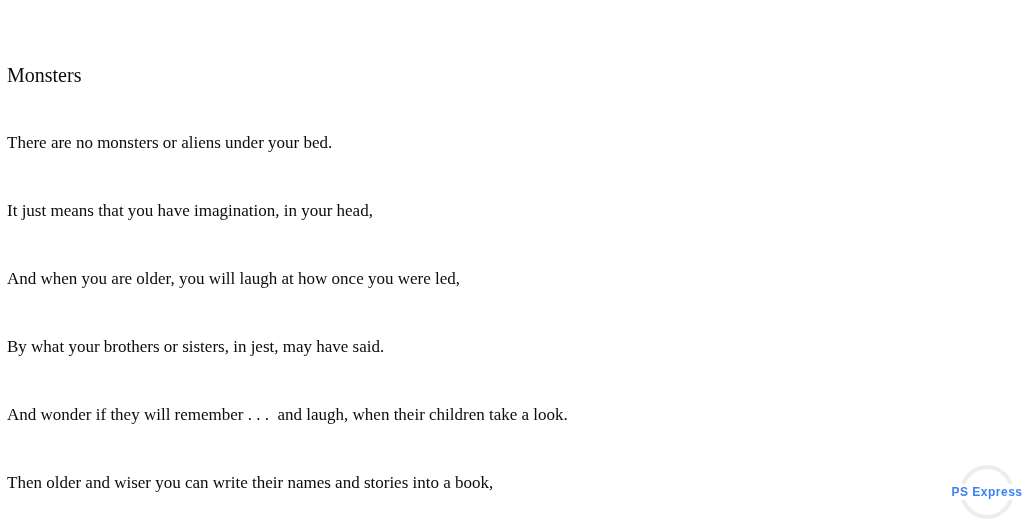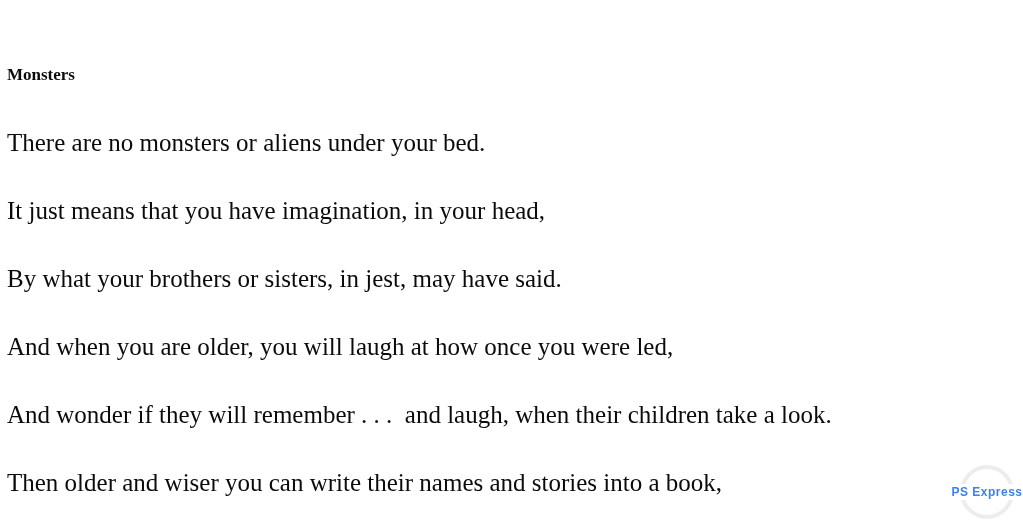--- a/index.html
+++ b/index.html
@@ -13,28 +13,28 @@
     height: 523px;
     background: #ffffff;
     overflow: hidden;
     font-family: "Liberation Serif", serif;
     color: #0b0b0b;
   }
   .content {
     padding: 41px 10px 0 7px;
   }
   .poem-title {
-    font-size: 17px;
-    font-weight: bold;
+    font-size: 20px;
+    font-weight: normal;
     line-height: 68px;
     margin: 0;
     white-space: pre-wrap;
   }
   .poem-line {
-    font-size: 25px;
+    font-size: 17px;
     font-weight: normal;
     line-height: 68px;
     margin: 0;
     white-space: pre-wrap;
   }
   .watermark {
     position: absolute;
     right: 0;
     bottom: 0;
     width: 72px;
@@ -67,22 +67,22 @@
   }
 </style>
 </head>
 <body>
 
 <div class="page">
   <div class="content">
     <h1 class="poem-title">Monsters</h1>
     <p class="poem-line">There are no monsters or aliens under your bed.</p>
     <p class="poem-line">It just means that you have imagination, in your head,</p>
+    <p class="poem-line">And when you are older, you will laugh at how once you were led,</p>
     <p class="poem-line">By what your brothers or sisters, in jest, may have said.</p>
-    <p class="poem-line">And when you are older, you will laugh at how once you were led,</p>
     <p class="poem-line">And wonder if they will remember . . .  and laugh, when their children take a look.</p>
     <p class="poem-line">Then older and wiser you can write their names and stories into a book,</p>
   </div>
 
   <div class="watermark">
     <div class="wm-circle"></div>
     <span class="wm-text">PS Express</span>
   </div>
 </div>
 

